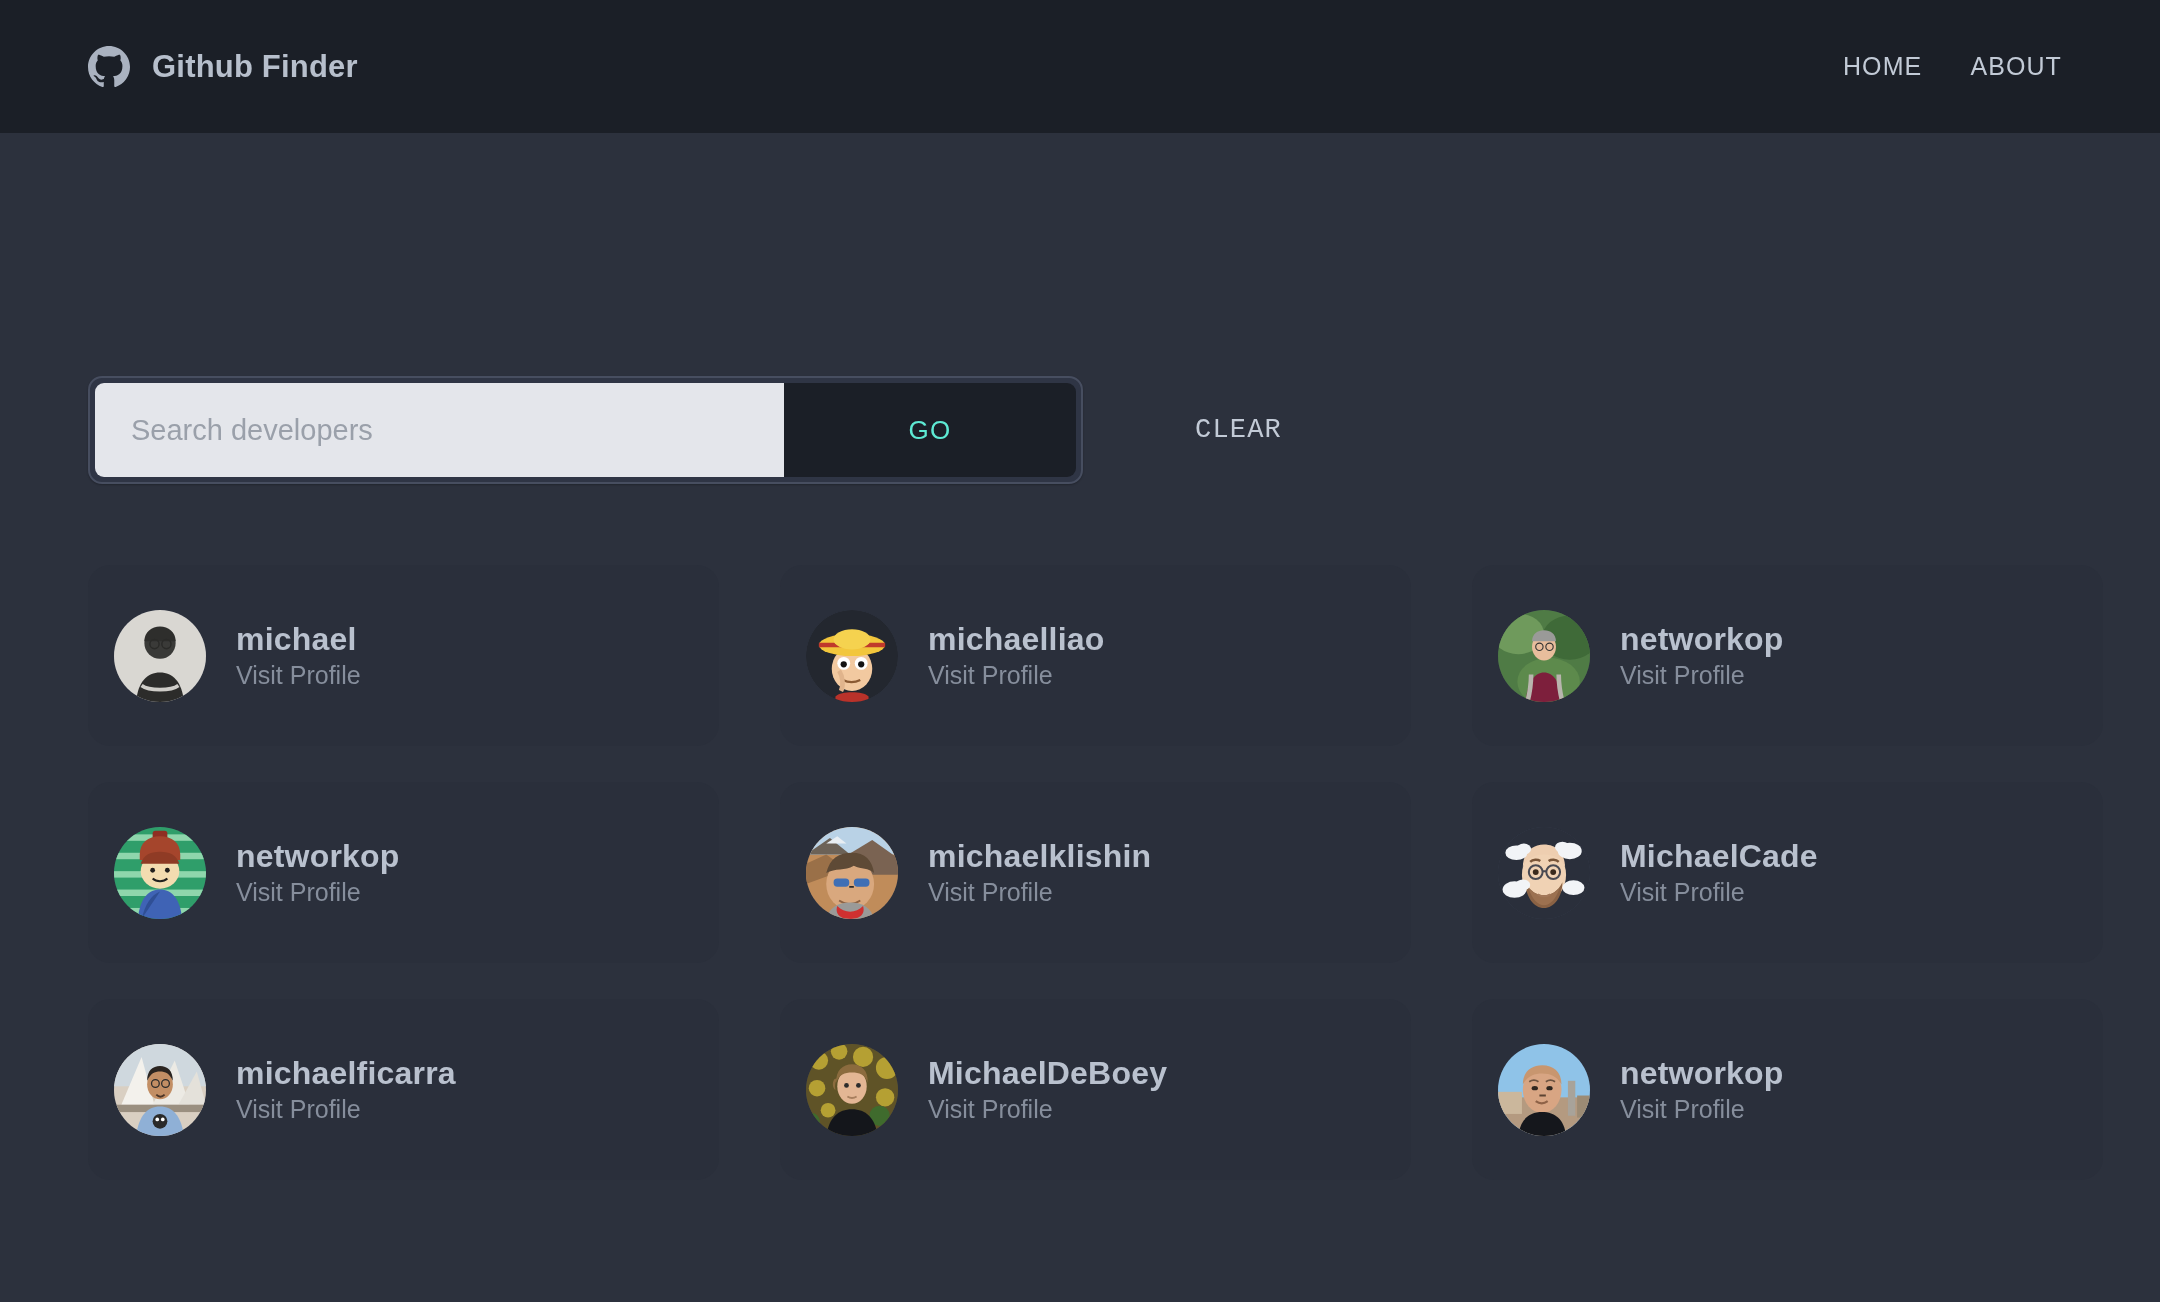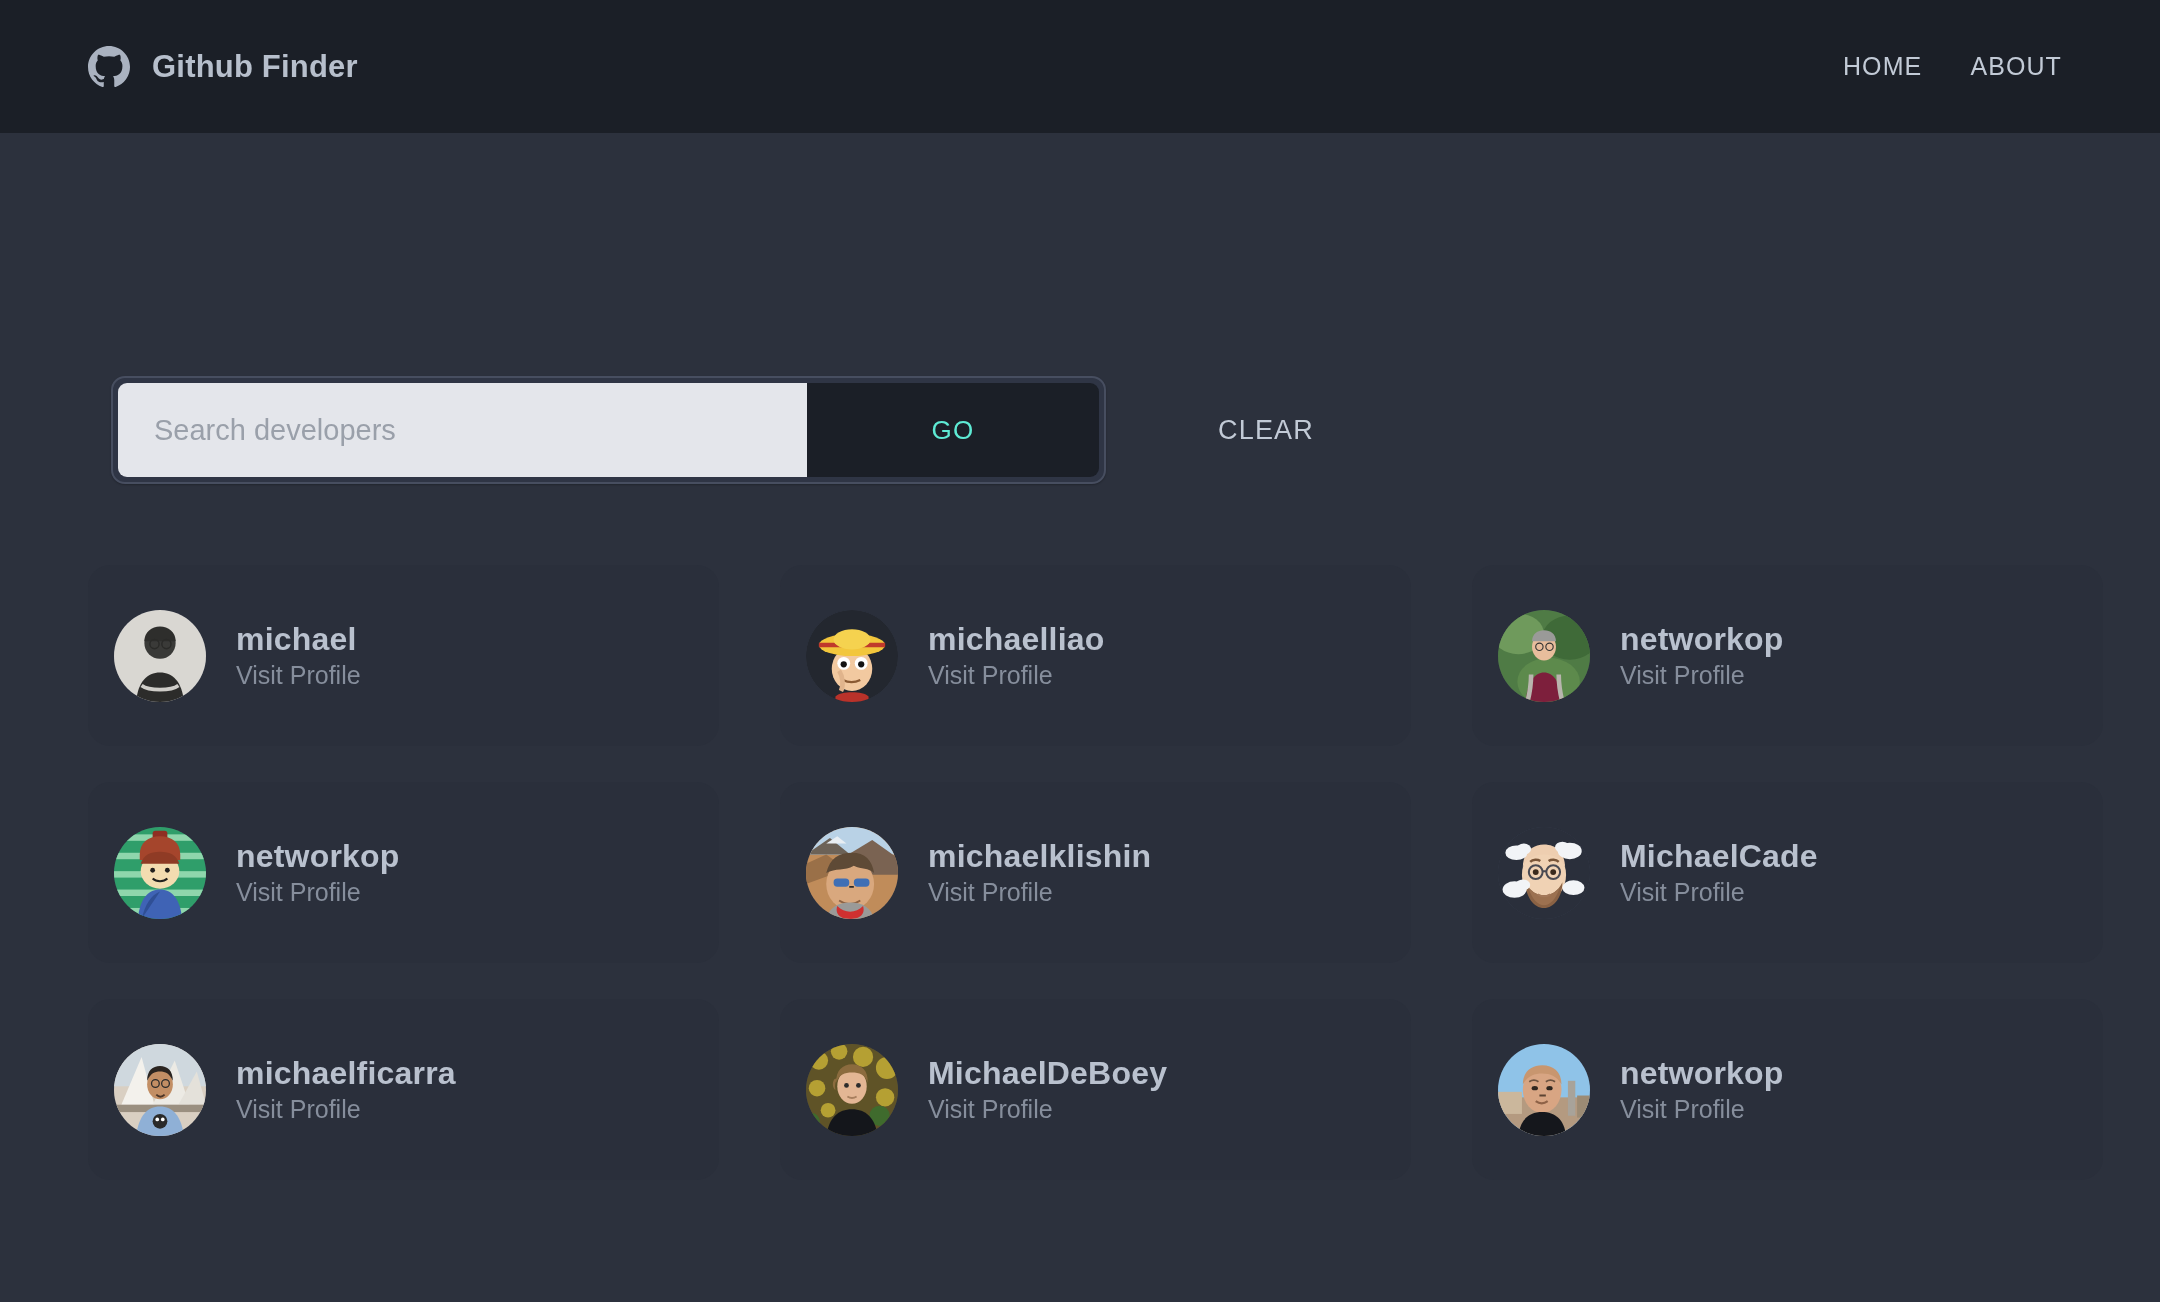--- a/index.html
+++ b/index.html
@@ -78,21 +78,20 @@
     width: 995px;
     height: 108px;
     border-radius: 14px;
     background: #2f3545;
     border: 2px solid #474e60;
     padding: 5px;
     display: flex;
     align-items: stretch;
     overflow: hidden;
     box-shadow: 0 1px 2px rgba(0,0,0,0.25);
-    margin-left: 23px;
   }
 
   .search-input {
     flex: 1 1 auto;
     background: #e4e6eb;
     border: none;
     outline: none;
     font-family: "Liberation Sans", sans-serif;
     font-size: 29px;
     color: #3b4049;
@@ -120,21 +119,21 @@
     border-top-right-radius: 9px;
     border-bottom-right-radius: 9px;
   }
 
   .clear-button {
     margin-left: 108px;
     background: transparent;
     border: none;
     outline: none;
     color: #c2cad6;
-    font-family: Liberation Sans, sans-serif;
+    font-family: Liberation Mono, monospace;
     font-size: 27px;
     letter-spacing: 1.2px;
     cursor: pointer;
     padding: 10px 4px;
   }
 
   
   .user-grid {
     margin-top: 81px;
     display: grid;

